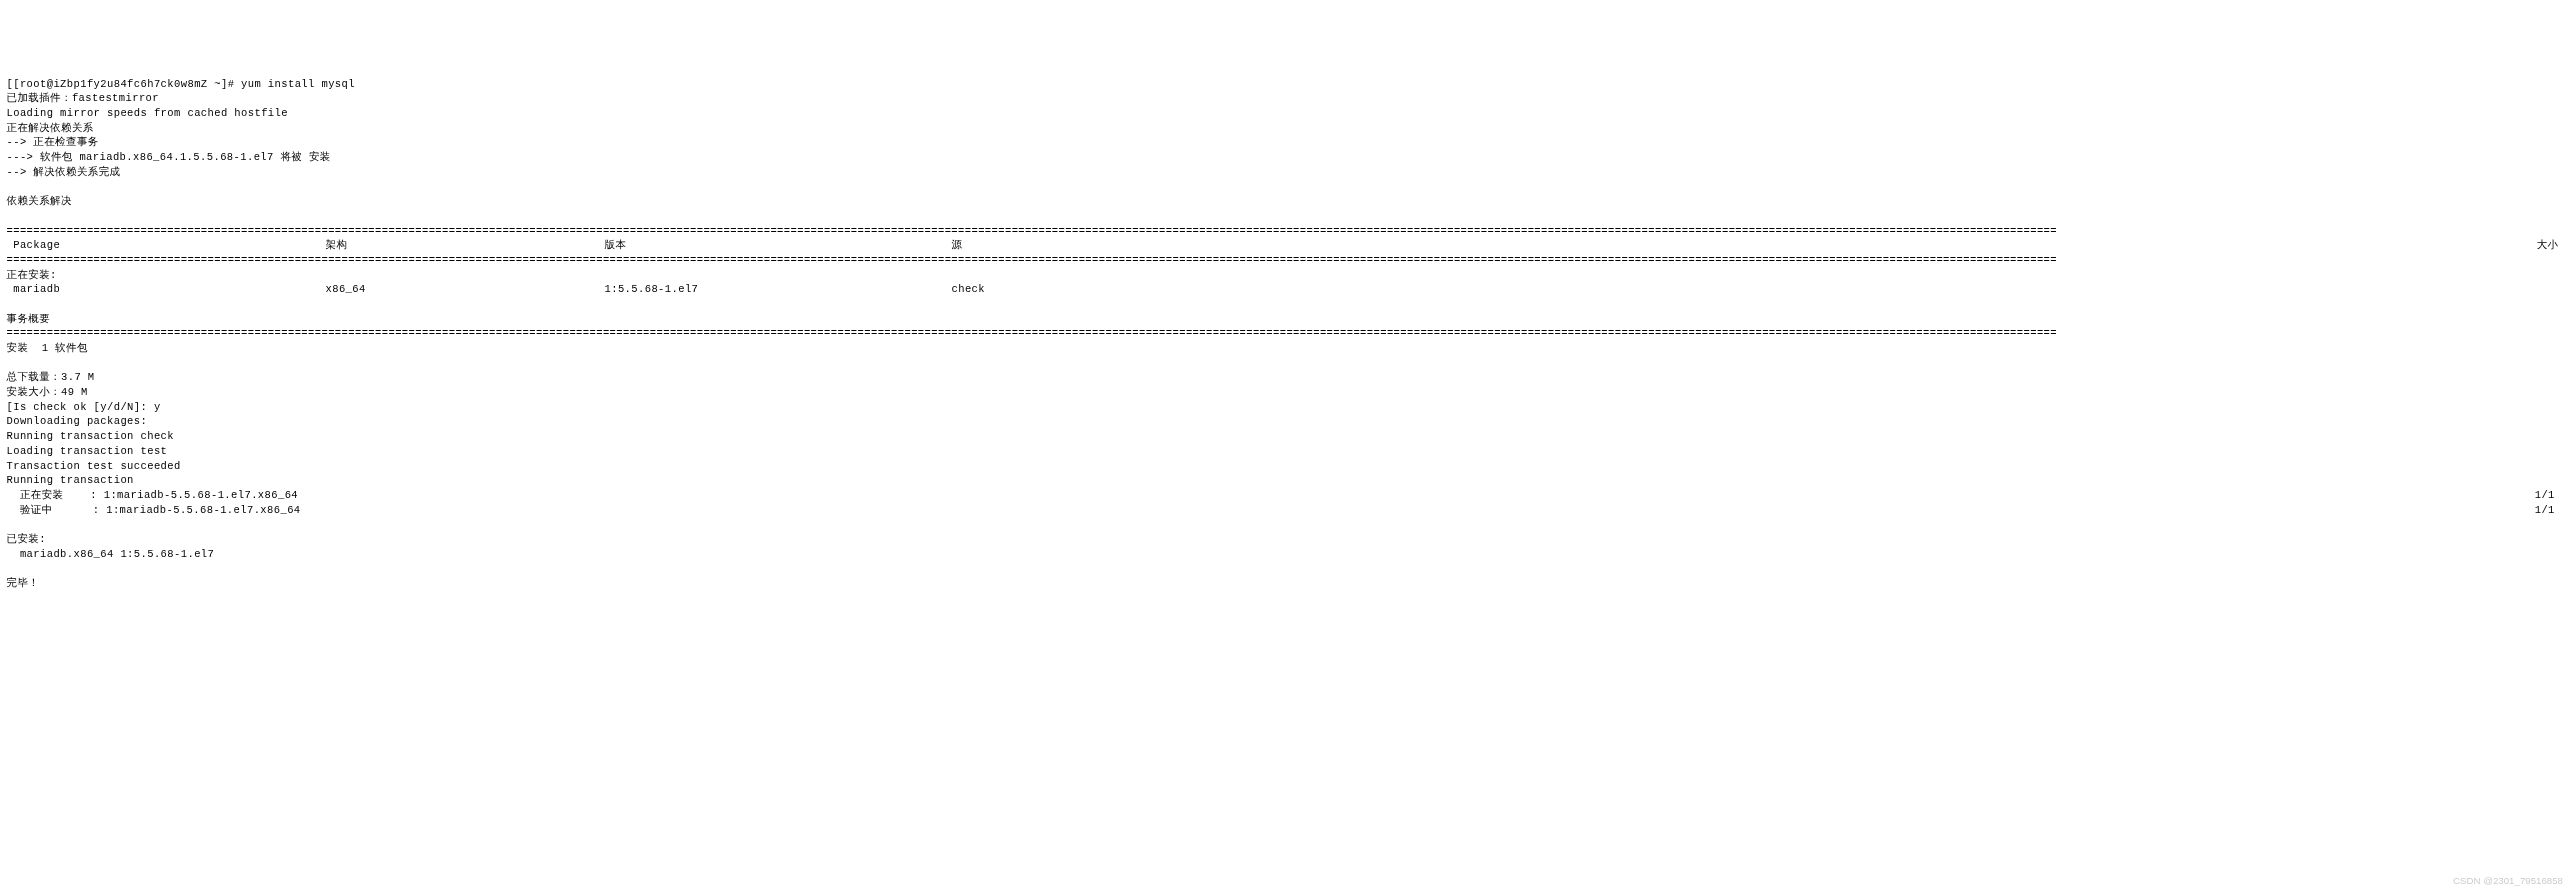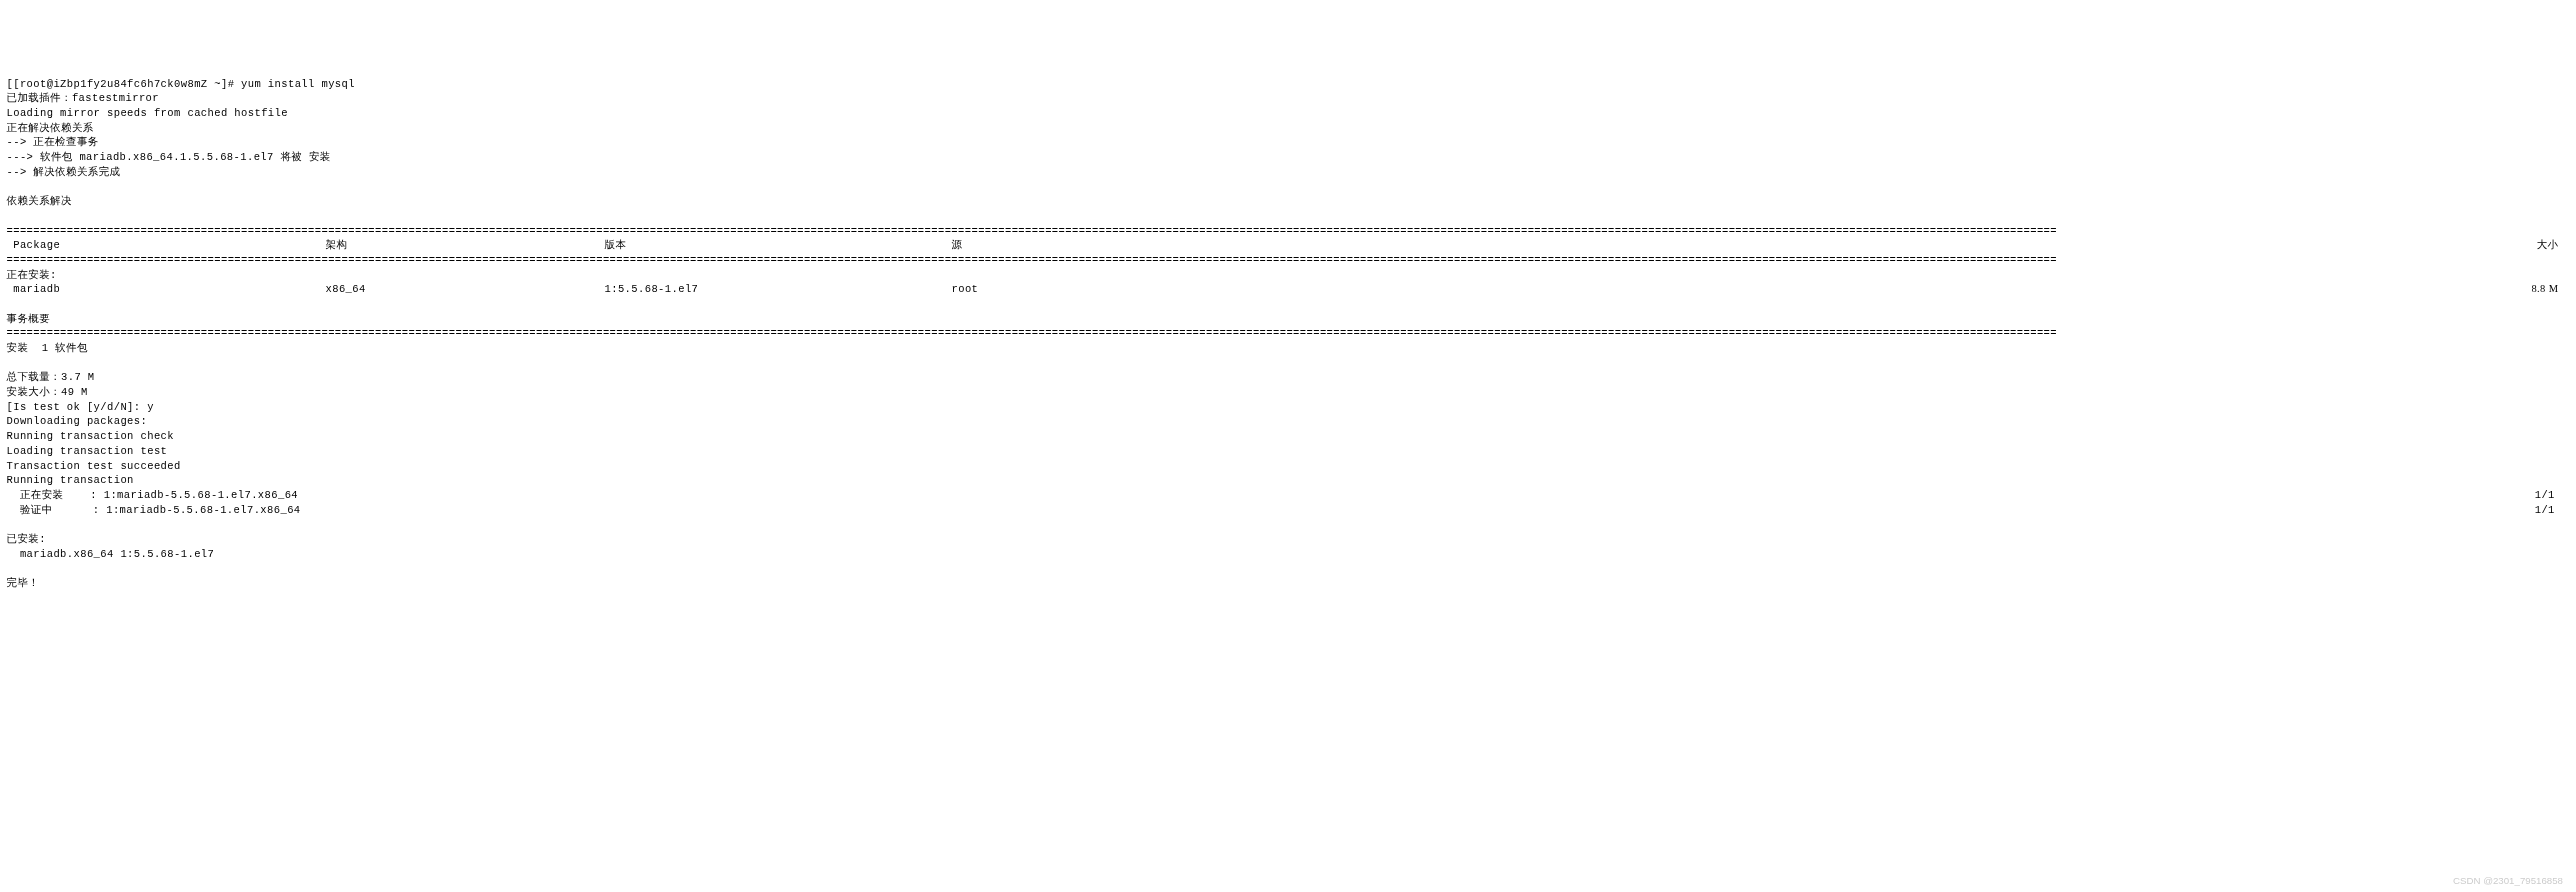--- a/index.html
+++ b/index.html
@@ -67,27 +67,27 @@
 <span>已加载插件：fastestmirror</span>
 <span>Loading mirror speeds from cached hostfile</span>
 <span>正在解决依赖关系</span>
 <span>--&gt; 正在检查事务</span>
 <span>---&gt; 软件包 mariadb.x86_64.1.5.5.68-1.el7 将被 安装</span>
 <span>--&gt; 解决依赖关系完成</span>
 <span></span>
 <span>依赖关系解决</span>
 <span></span>
 <div class="sep">==================================================================================================================================================================================================================================================================================================================</div><div class="row"><span class="col-package"> Package</span><span class="col-arch">架构</span><span class="col-version">版本</span><span class="col-repo">源</span><span class="col-size">大小 </span></div><div class="sep">==================================================================================================================================================================================================================================================================================================================</div><span>正在安装:</span>
-<div class="row"><span class="col-package"> mariadb</span><span class="col-arch">x86_64</span><span class="col-version">1:5.5.68-1.el7</span><span class="col-repo">root</span><span class="col-size">8.8 M </span></div>
+<div class="row"><span class="col-package"> mariadb</span><span class="col-arch">x86_64</span><span class="col-version">1:5.5.68-1.el7</span><span class="col-repo">check</span></div>
 <span>事务概要</span>
 <div class="sep">==================================================================================================================================================================================================================================================================================================================</div><span>安装  1 软件包</span>
 <span></span>
 <span>总下载量：3.7 M</span>
 <span>安装大小：49 M</span>
-<span>[Is test ok [y/d/N]: y</span>
+<span>[Is check ok [y/d/N]: y</span>
 <span>Downloading packages:</span>
 <span>Running transaction check</span>
 <span>Loading transaction test</span>
 <span>Transaction test succeeded</span>
 <span>Running transaction</span>
 <div class="prog-row"><span class="prog-left">  正在安装    : 1:mariadb-5.5.68-1.el7.x86_64</span><span class="prog-right">1/1 </span></div><div class="prog-row"><span class="prog-left">  验证中      : 1:mariadb-5.5.68-1.el7.x86_64</span><span class="prog-right">1/1 </span></div>
 <span>已安装:</span>
 <span>  mariadb.x86_64 1:5.5.68-1.el7</span>
 
 <span>完毕！</span>

